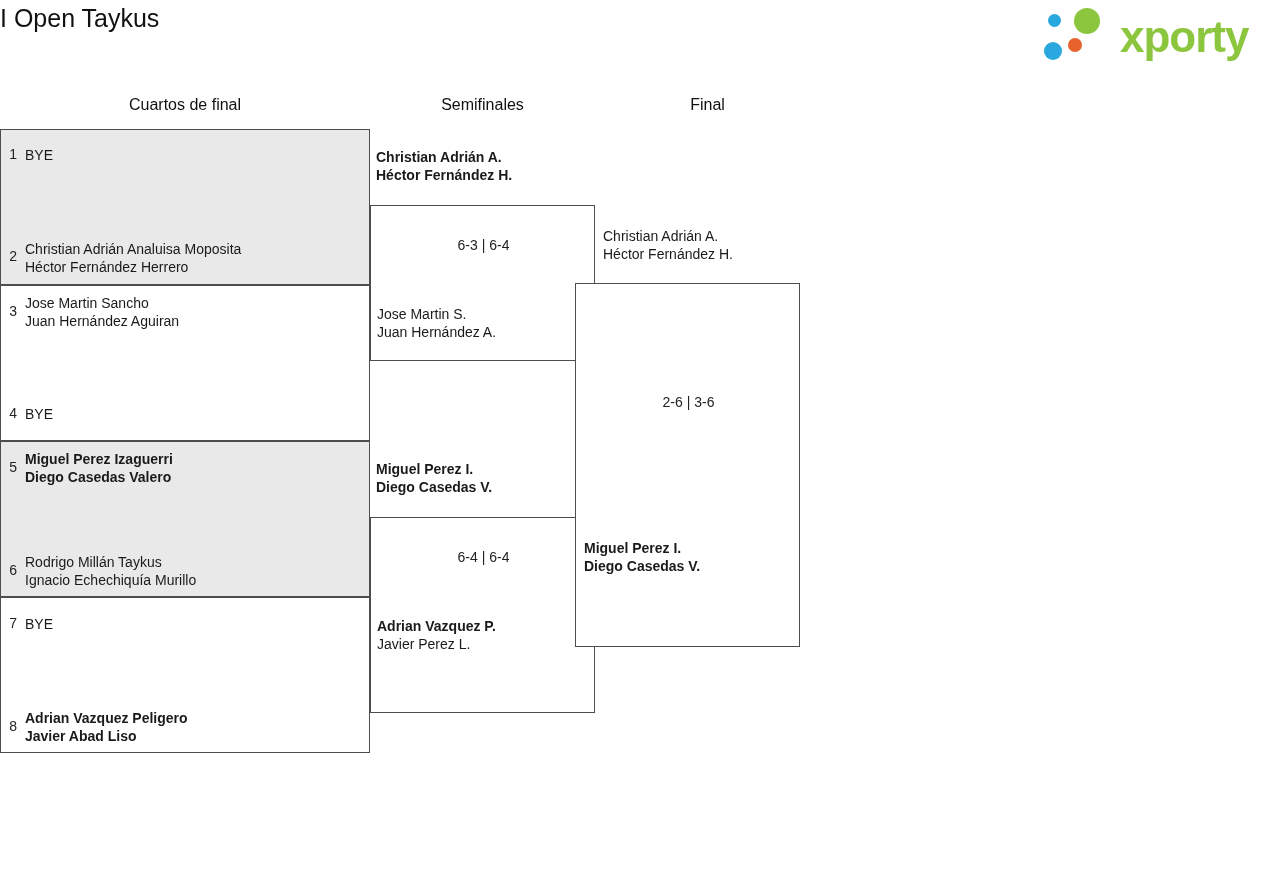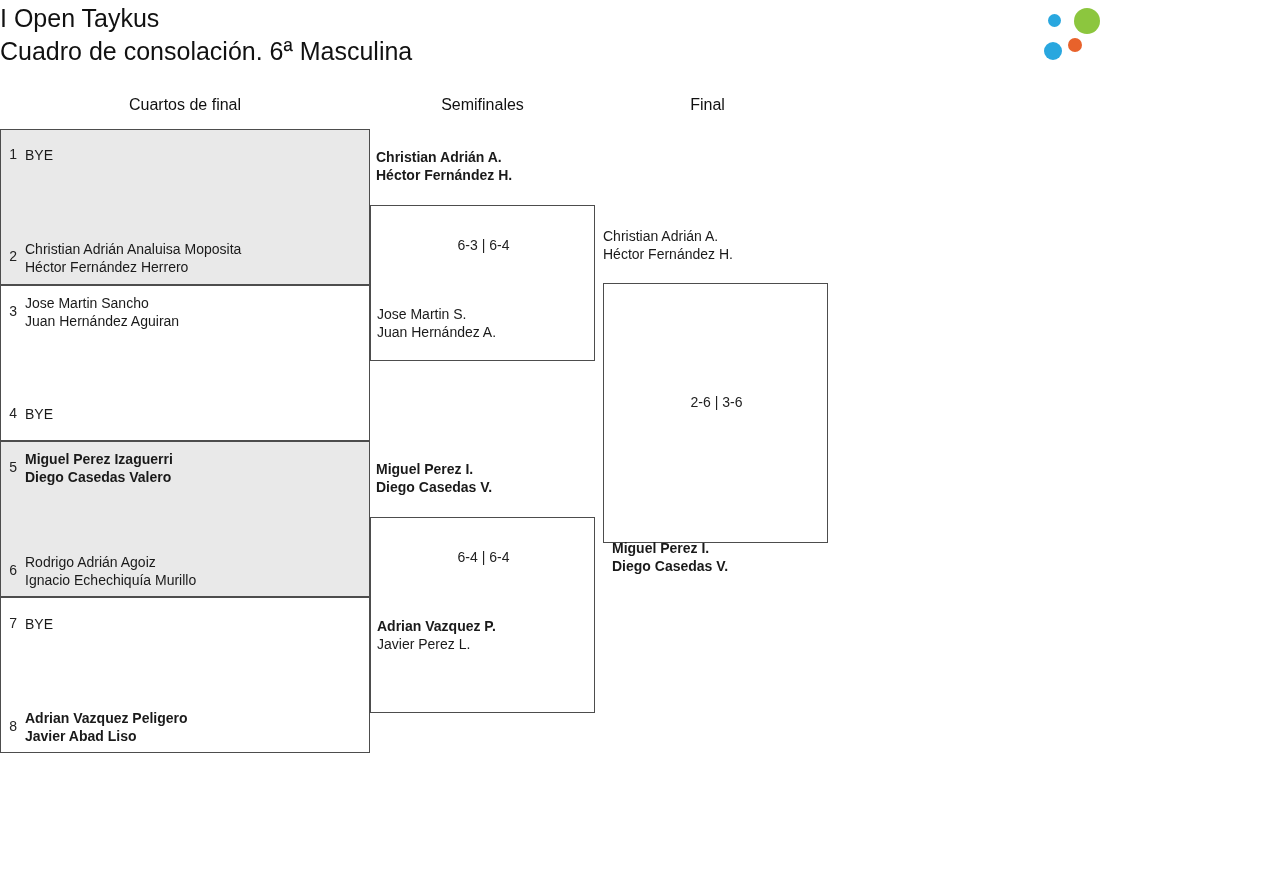--- a/index.html
+++ b/index.html
@@ -107,28 +107,28 @@
     white-space: nowrap;
     text-align: center;
   }
 </style>
 </head>
 <body>
 
 <div class="header">
   <div class="title-block">
     <div class="title-line">I Open Taykus</div>
-    <div class="title-line">Cuadro de consolación. 6ª Masculina</div>
   </div>
 
   <div class="logo">
     <span class="dot dot-a"></span>
     <span class="dot dot-b"></span>
     <span class="dot dot-c"></span>
     <span class="dot dot-d"></span>
+    <span class="logo-text">xporty</span>
   </div>
 </div>
 
 <div class="round-head" style="left:0px; top:96px; width:370px;">Cuartos de final</div>
 <div class="round-head" style="left:370px; top:96px; width:225px;">Semifinales</div>
 <div class="round-head" style="left:595px; top:96px; width:225px;">Final</div>
 
 <div class="match shaded" style="left:0px; top:129px; width:370px; height:156px;">
   <span class="seed" style="left:0px; top:16px;">1</span>
   <span class="team bye" style="left:24px; top:16px;">BYE</span>
@@ -150,21 +150,21 @@
 
   <span class="score" style="left:0px; top:64px; width:370px;"></span>
 </div>
 
 <div class="match shaded" style="left:0px; top:441px; width:370px; height:156px;">
   <span class="seed" style="left:0px; top:17px;">5</span>
   <span class="team bold" style="left:24px; top:8px;">Miguel Perez Izaguerri</span>
   <span class="team bold" style="left:24px; top:26px;">Diego Casedas Valero</span>
 
   <span class="seed" style="left:0px; top:120px;">6</span>
-  <span class="team" style="left:24px; top:111px;">Rodrigo Adrián Agoiz</span>
+  <span class="team" style="left:24px; top:111px;">Rodrigo Millán Taykus</span>
   <span class="team" style="left:24px; top:129px;">Ignacio Echechiquía Murillo</span>
 
 </div>
 
 <div class="match plain" style="left:0px; top:597px; width:370px; height:156px;">
   <span class="seed" style="left:0px; top:17px;">7</span>
   <span class="team bye" style="left:24px; top:17px;">BYE</span>
 
   <span class="seed" style="left:0px; top:120px;">8</span>
   <span class="team bold" style="left:24px; top:111px;">Adrian Vazquez Peligero</span>
@@ -182,19 +182,19 @@
 <span class="team bold" style="position:absolute; left:376px; top:166px;">Héctor Fernández H.</span>
 
 <div class="match plain" style="left:370px; top:517px; width:225px; height:196px;">
   <span class="score" style="left:0px; top:31px; width:225px;">6-4 | 6-4</span>
   <span class="team" style="left:6px; top:99px;font-weight:bold;">Adrian Vazquez P.</span>
   <span class="team" style="left:6px; top:117px;">Javier Perez L.</span>
 </div>
 <span class="team bold" style="position:absolute; left:376px; top:460px;">Miguel Perez I.</span>
 <span class="team bold" style="position:absolute; left:376px; top:478px;">Diego Casedas V.</span>
 
-<div class="match plain" style="left:603px; top:283px; width:225px; height:260px;">
+<div class="match plain" style="left:575px; top:283px; width:225px; height:364px;">
   <span class="score" style="left:0px; top:110px; width:225px;">2-6 | 3-6</span>
   <span class="team bold" style="left:8px; top:255px;">Miguel Perez I.</span>
   <span class="team bold" style="left:8px; top:273px;">Diego Casedas V.</span>
 </div>
 <span class="team" style="position:absolute; left:603px; top:227px;">Christian Adrián A.</span>
 <span class="team" style="position:absolute; left:603px; top:245px;">Héctor Fernández H.</span>
 
 </body></html>

